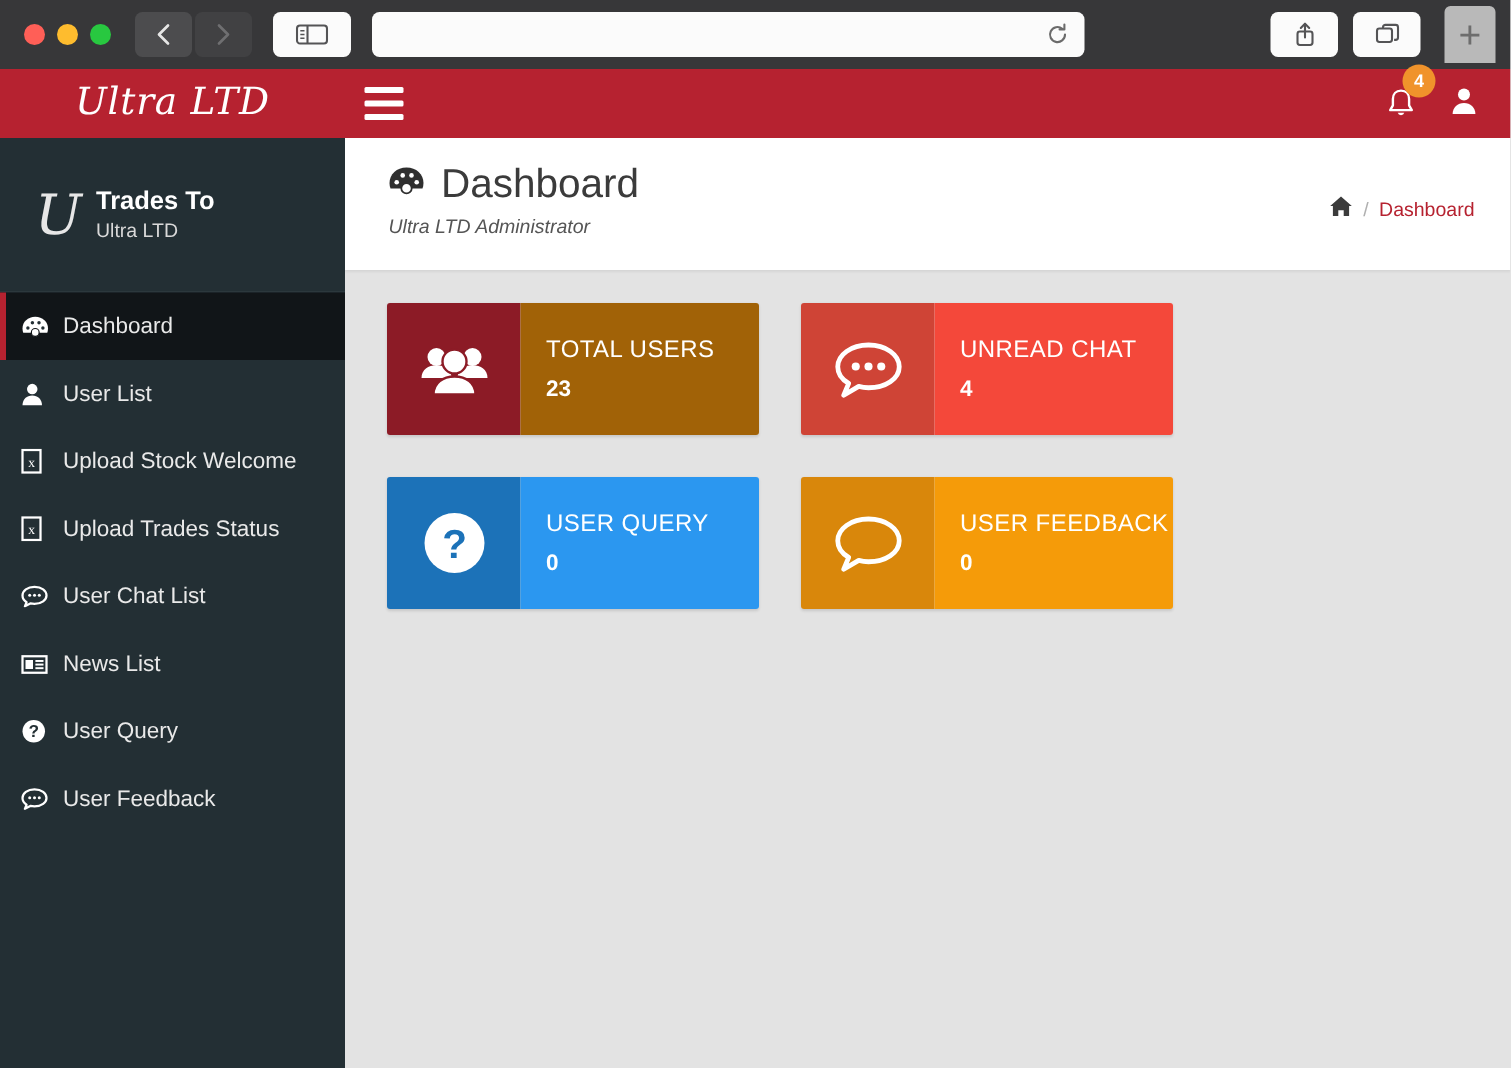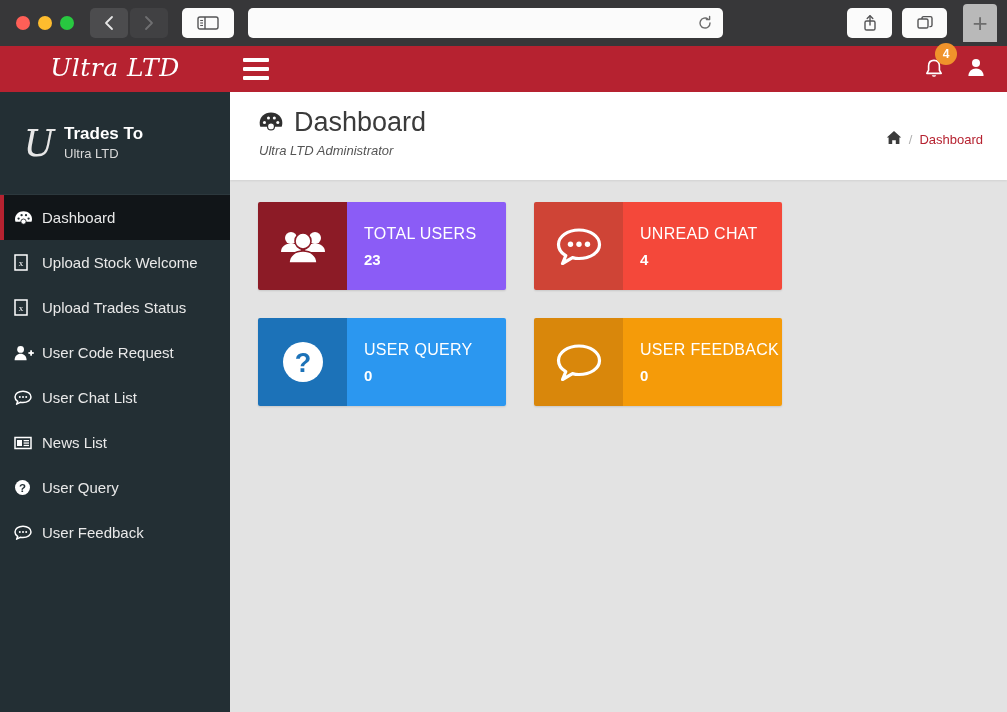--- a/index.html
+++ b/index.html
@@ -141,21 +141,21 @@
     width:89px;flex:0 0 89px;display:flex;align-items:center;justify-content:center;
   }
   .card-body{
     flex:1;display:flex;flex-direction:column;justify-content:center;padding-left:17px;
     color:#fff;
   }
   .card-title{font-size:16px;letter-spacing:.3px;white-space:nowrap;}
   .card-value{font-size:15px;font-weight:bold;margin-top:8px;}
 
   .card.red .card-icon{background:#8c1b26;}
-  .card.red .card-body{background:#8b5cf6;}
+  .card.red .card-body{background:#a16207;}
   .card.tomato .card-icon{background:#cf4436;}
   .card.tomato .card-body{background:#f4483a;}
   .card.blue .card-icon{background:#1c72b8;}
   .card.blue .card-body{background:#2b97f0;}
   .card.orange .card-icon{background:#d9870b;}
   .card.orange .card-body{background:#f59b09;}
 </style>
 </head>
 <body>
 
@@ -262,20 +262,29 @@
             <circle cx="4.6" cy="8.6" r="1.15" fill="#232f34"></circle>
             <circle cx="7.6" cy="5.2" r="1.15" fill="#232f34"></circle>
             <circle cx="12" cy="5.2" r="1.15" fill="#232f34"></circle>
             <circle cx="14.6" cy="8.6" r="1.15" fill="#232f34"></circle>
             <circle cx="9.5" cy="11.6" r="2.6" fill="#fff" stroke="#111518" stroke-width="0.8"></circle>
           </svg>
         </span>
         <span class="menu-label">Dashboard</span>
       </li>
 
+      <li>
+        <span class="mi">
+          <svg width="15" height="16" viewBox="0 0 15 16">
+            <circle cx="7.5" cy="4.4" r="3.5" fill="#fff"></circle>
+            <path d="M1 15.2 C1 11 3.9 8.6 7.5 8.6 C11.1 8.6 14 11 14 15.2 Z" fill="#fff"></path>
+          </svg>
+        </span>
+        <span class="menu-label">User List</span>
+      </li>
 
 
       <li>
         <span class="mi">
           <svg width="14" height="17" viewBox="0 0 14 17">
             <rect x="1" y="1" width="12" height="15" fill="none" stroke="#fff" stroke-width="1.5"></rect>
             <text x="7" y="12" font-size="9" font-family="Liberation Serif, serif" fill="#fff" text-anchor="middle">x</text>
           </svg>
         </span>
         <span class="menu-label">Upload Stock Welcome</span>
@@ -284,31 +293,20 @@
       <li>
         <span class="mi">
           <svg width="14" height="17" viewBox="0 0 14 17">
             <rect x="1" y="1" width="12" height="15" fill="none" stroke="#fff" stroke-width="1.5"></rect>
             <text x="7" y="12" font-size="9" font-family="Liberation Serif, serif" fill="#fff" text-anchor="middle">x</text>
           </svg>
         </span>
         <span class="menu-label">Upload Trades Status</span>
       </li>
 
-      <li>
-        <span class="mi">
-          <svg width="20" height="16" viewBox="0 0 20 16">
-            <circle cx="6.6" cy="4.4" r="3.4" fill="#fff"></circle>
-            <path d="M0.6 15.2 C0.6 11.1 3.3 8.8 6.6 8.8 C9.9 8.8 12.6 11.1 12.6 15.2 Z" fill="#fff"></path>
-            <rect x="14.4" y="7.1" width="5.4" height="1.8" fill="#fff"></rect>
-            <rect x="16.2" y="5.3" width="1.8" height="5.4" fill="#fff"></rect>
-          </svg>
-        </span>
-        <span class="menu-label">User Code Request</span>
-      </li>
 
       <li>
         <span class="mi">
           <svg width="18" height="15" viewBox="0 0 18 15">
             <path d="M9 1.2 C4.3 1.2 1 3.8 1 7 C1 8.8 2 10.4 3.7 11.5 L2.6 14.2 L6.2 12.3 C7.1 12.5 8 12.6 9 12.6 C13.7 12.6 17 10 17 7 C17 3.8 13.7 1.2 9 1.2 Z" fill="none" stroke="#fff" stroke-width="1.5" stroke-linejoin="round"></path>
             <circle cx="5.8" cy="6.9" r="1" fill="#fff"></circle>
             <circle cx="9" cy="6.9" r="1" fill="#fff"></circle>
             <circle cx="12.2" cy="6.9" r="1" fill="#fff"></circle>
           </svg>
         </span>

